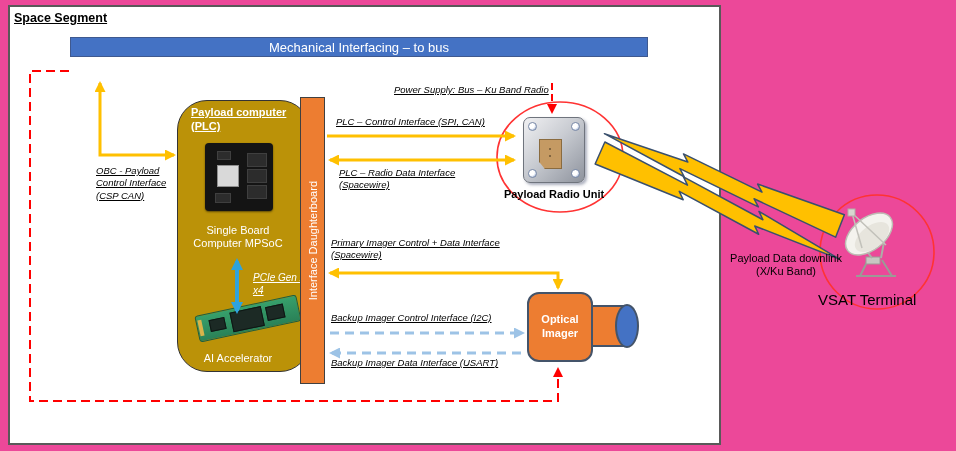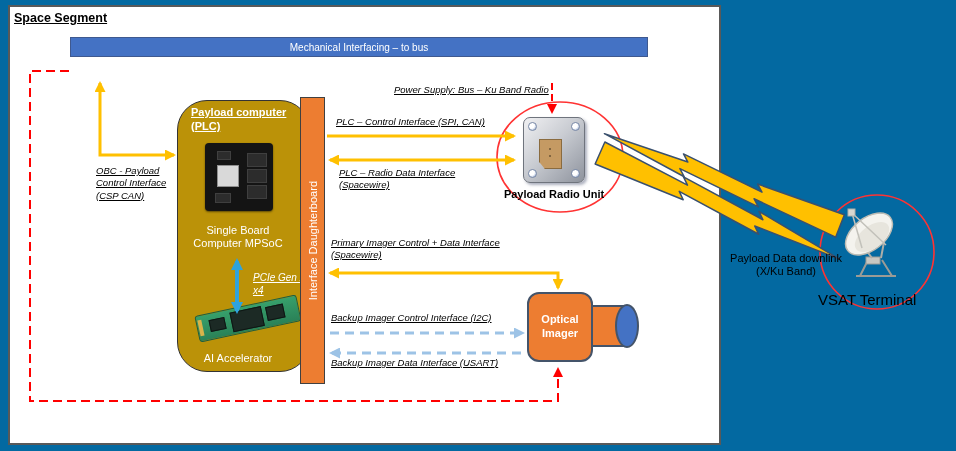--- a/index.html
+++ b/index.html
@@ -1,24 +1,24 @@
 <!DOCTYPE html>
 <html style="--blue: #4472C4; --red: #FF0000; --olive: #BB9208; --orange: #ED7D31; --yellow: #FFC000; --lblue: #9DC3E6; --pcie: #2FA3DC; --boltline: #3A506E; --circle_red: #FF3333;"><head>
 <meta charset="utf-8">
 <style>
   html,body{margin:0;padding:0;background:#fff;}
-  #stage{position:relative;width:956px;height:451px;background:#0369a1;overflow:hidden;
+  #stage{position:relative;width:956px;height:451px;background:#ec4899;overflow:hidden;
          font-family:"Liberation Sans",sans-serif;color:#000;}
   .abs{position:absolute;}
   
   #space-box{left:8px;top:5px;width:709px;height:436px;border:2px solid #595959;background:#fff;}
   #space-title{left:14px;top:11px;font-size:12.5px;font-weight:bold;text-decoration:underline;}
   
   .bar{left:70px;top:37px;width:578px;height:20px;display:flex;align-items:center;justify-content:center;
-       color:#fff;font-size:10px;border:1px solid rgba(60,70,100,.55);box-sizing:border-box;}
+       color:#fff;font-size:13px;border:1px solid rgba(60,70,100,.55);box-sizing:border-box;}
   #bar-mech{background:var(--blue);}
   #bar-elec{top:60px;background:var(--red);}
   
   #plc-box{left:177px;top:100px;width:133px;height:272px;background:var(--olive);
            border:1.5px solid #343434;border-radius:30px;box-sizing:border-box;}
   #plc-title{left:191px;top:106px;width:108px;color:#fff;font-size:11px;font-weight:bold;
              text-decoration:underline;line-height:1.25;}
   #sbc-img{left:205px;top:143px;width:68px;height:68px;background:#141414;border-radius:4px;
            box-shadow:0 1px 2px rgba(0,0,0,.5);}
   .chip{position:absolute;background:#d9d9d9;border:1px solid #8f8f8f;}

